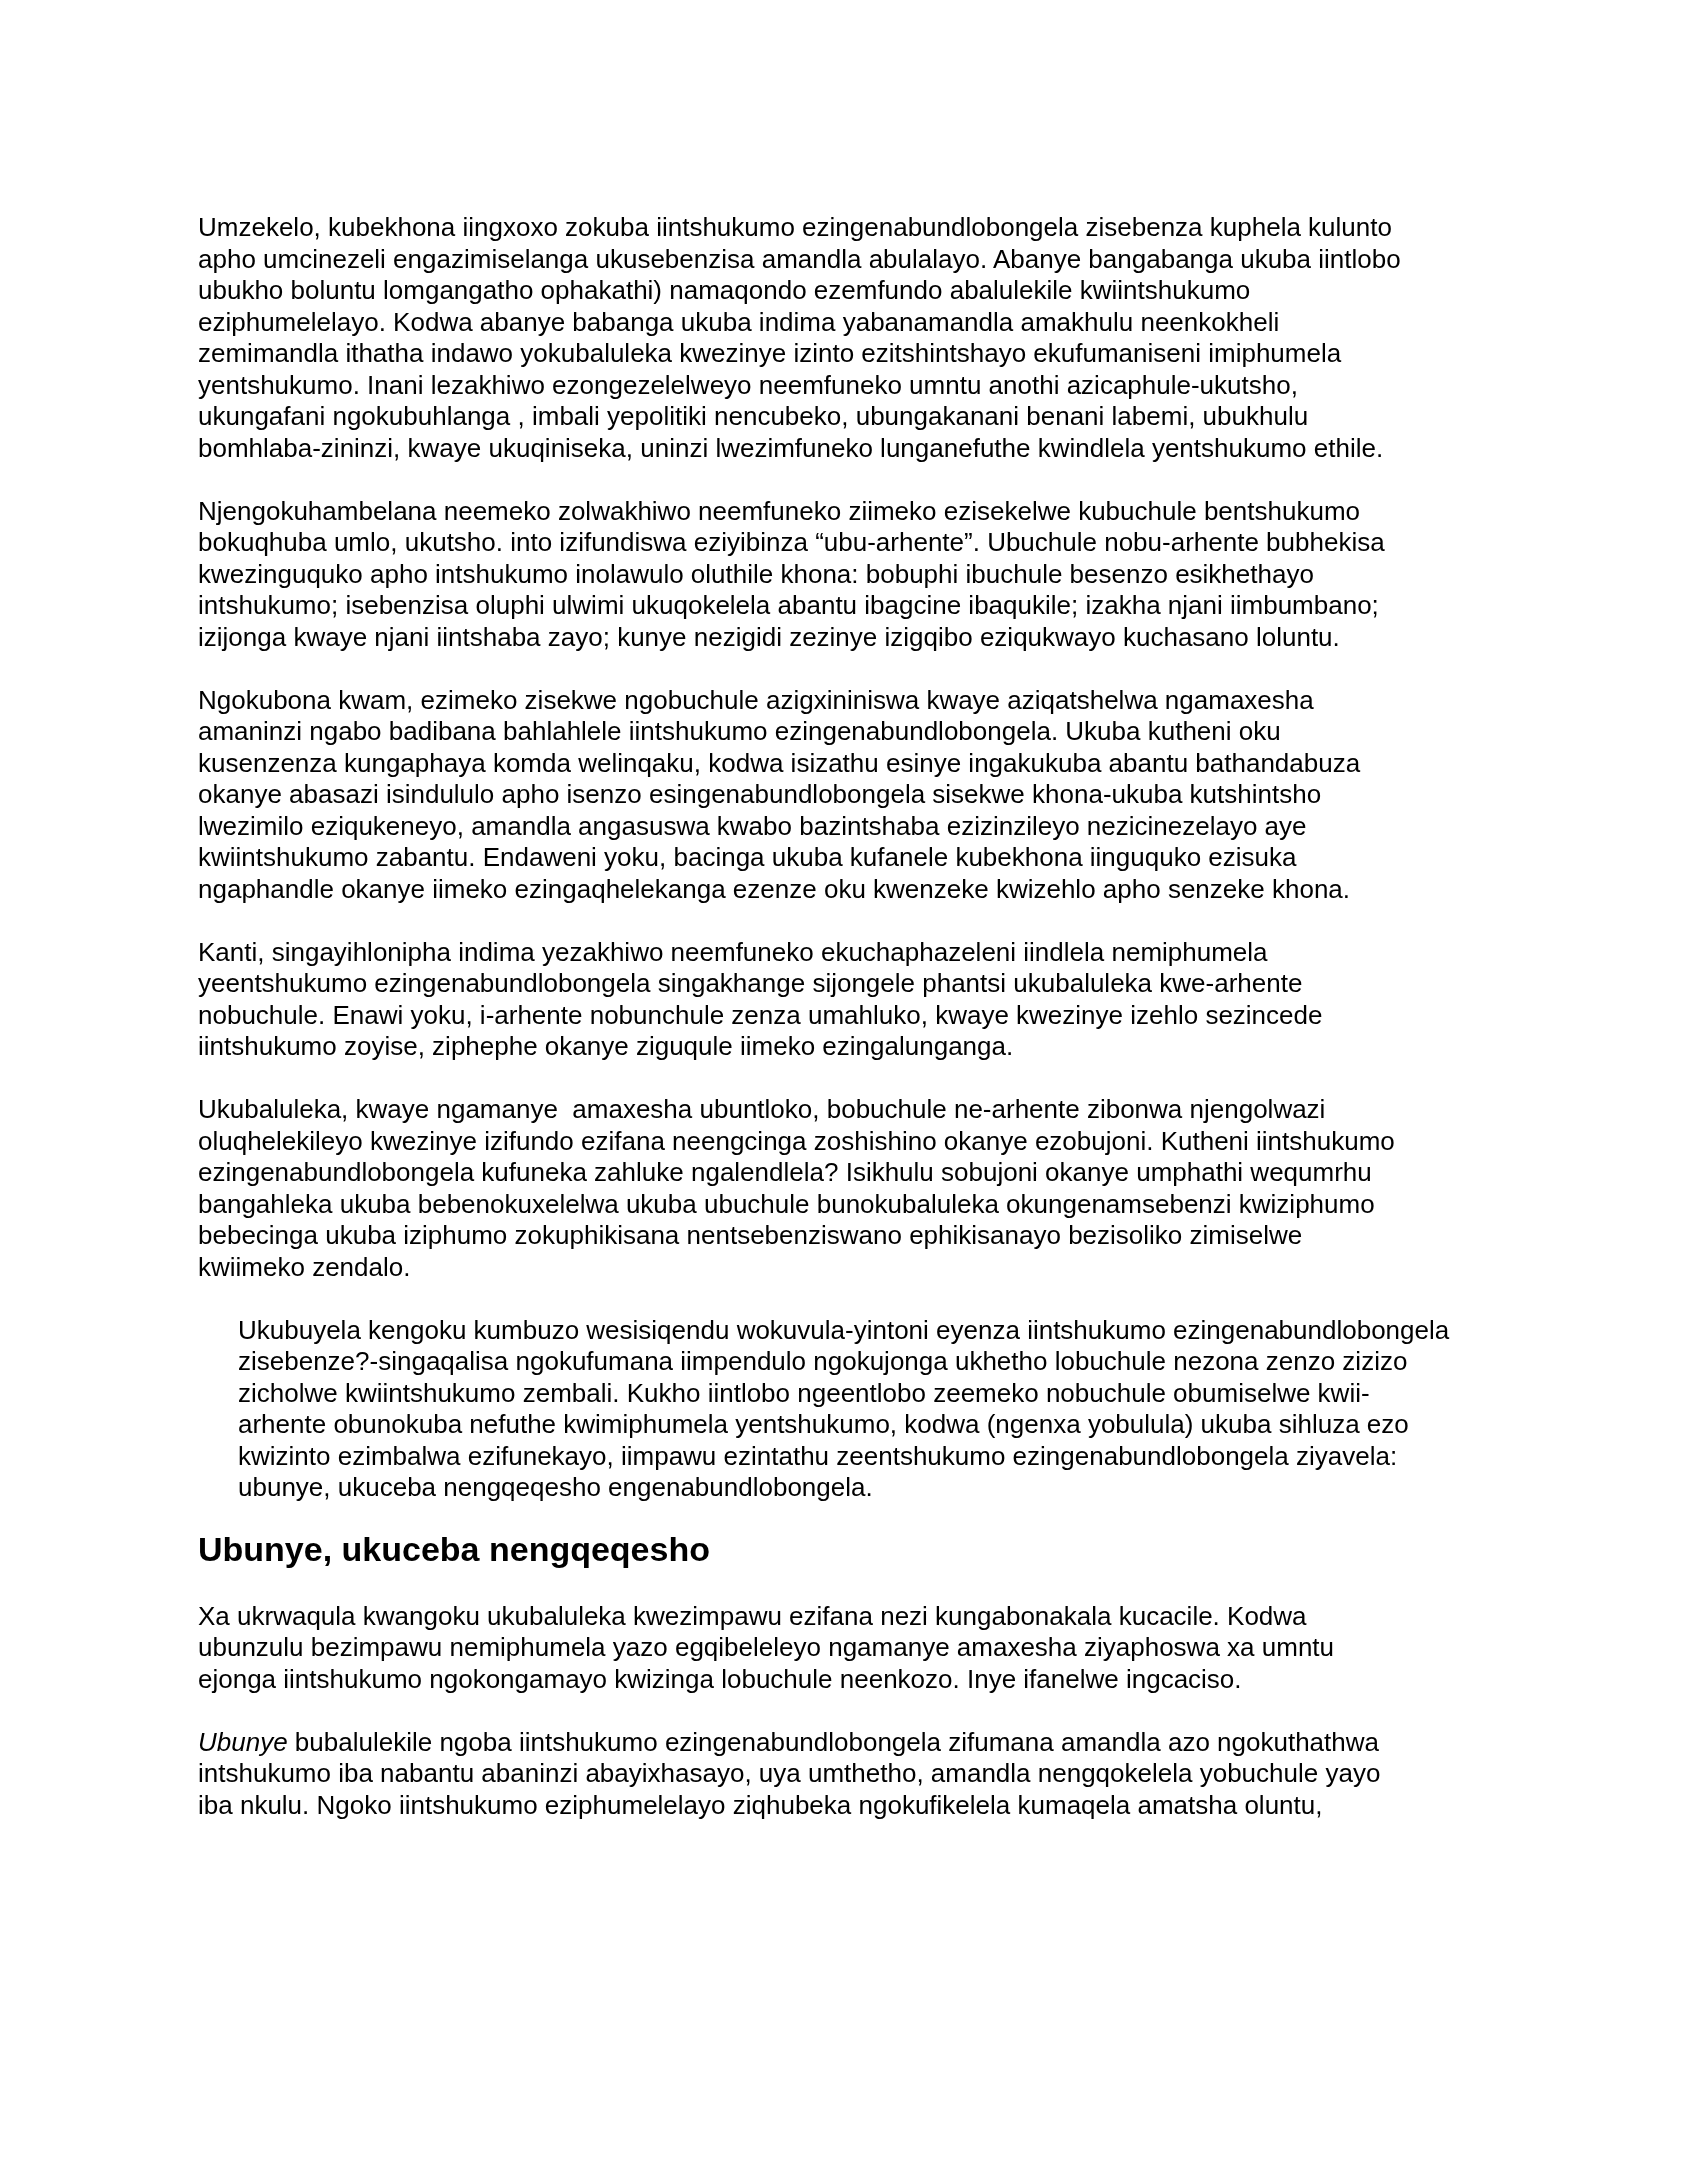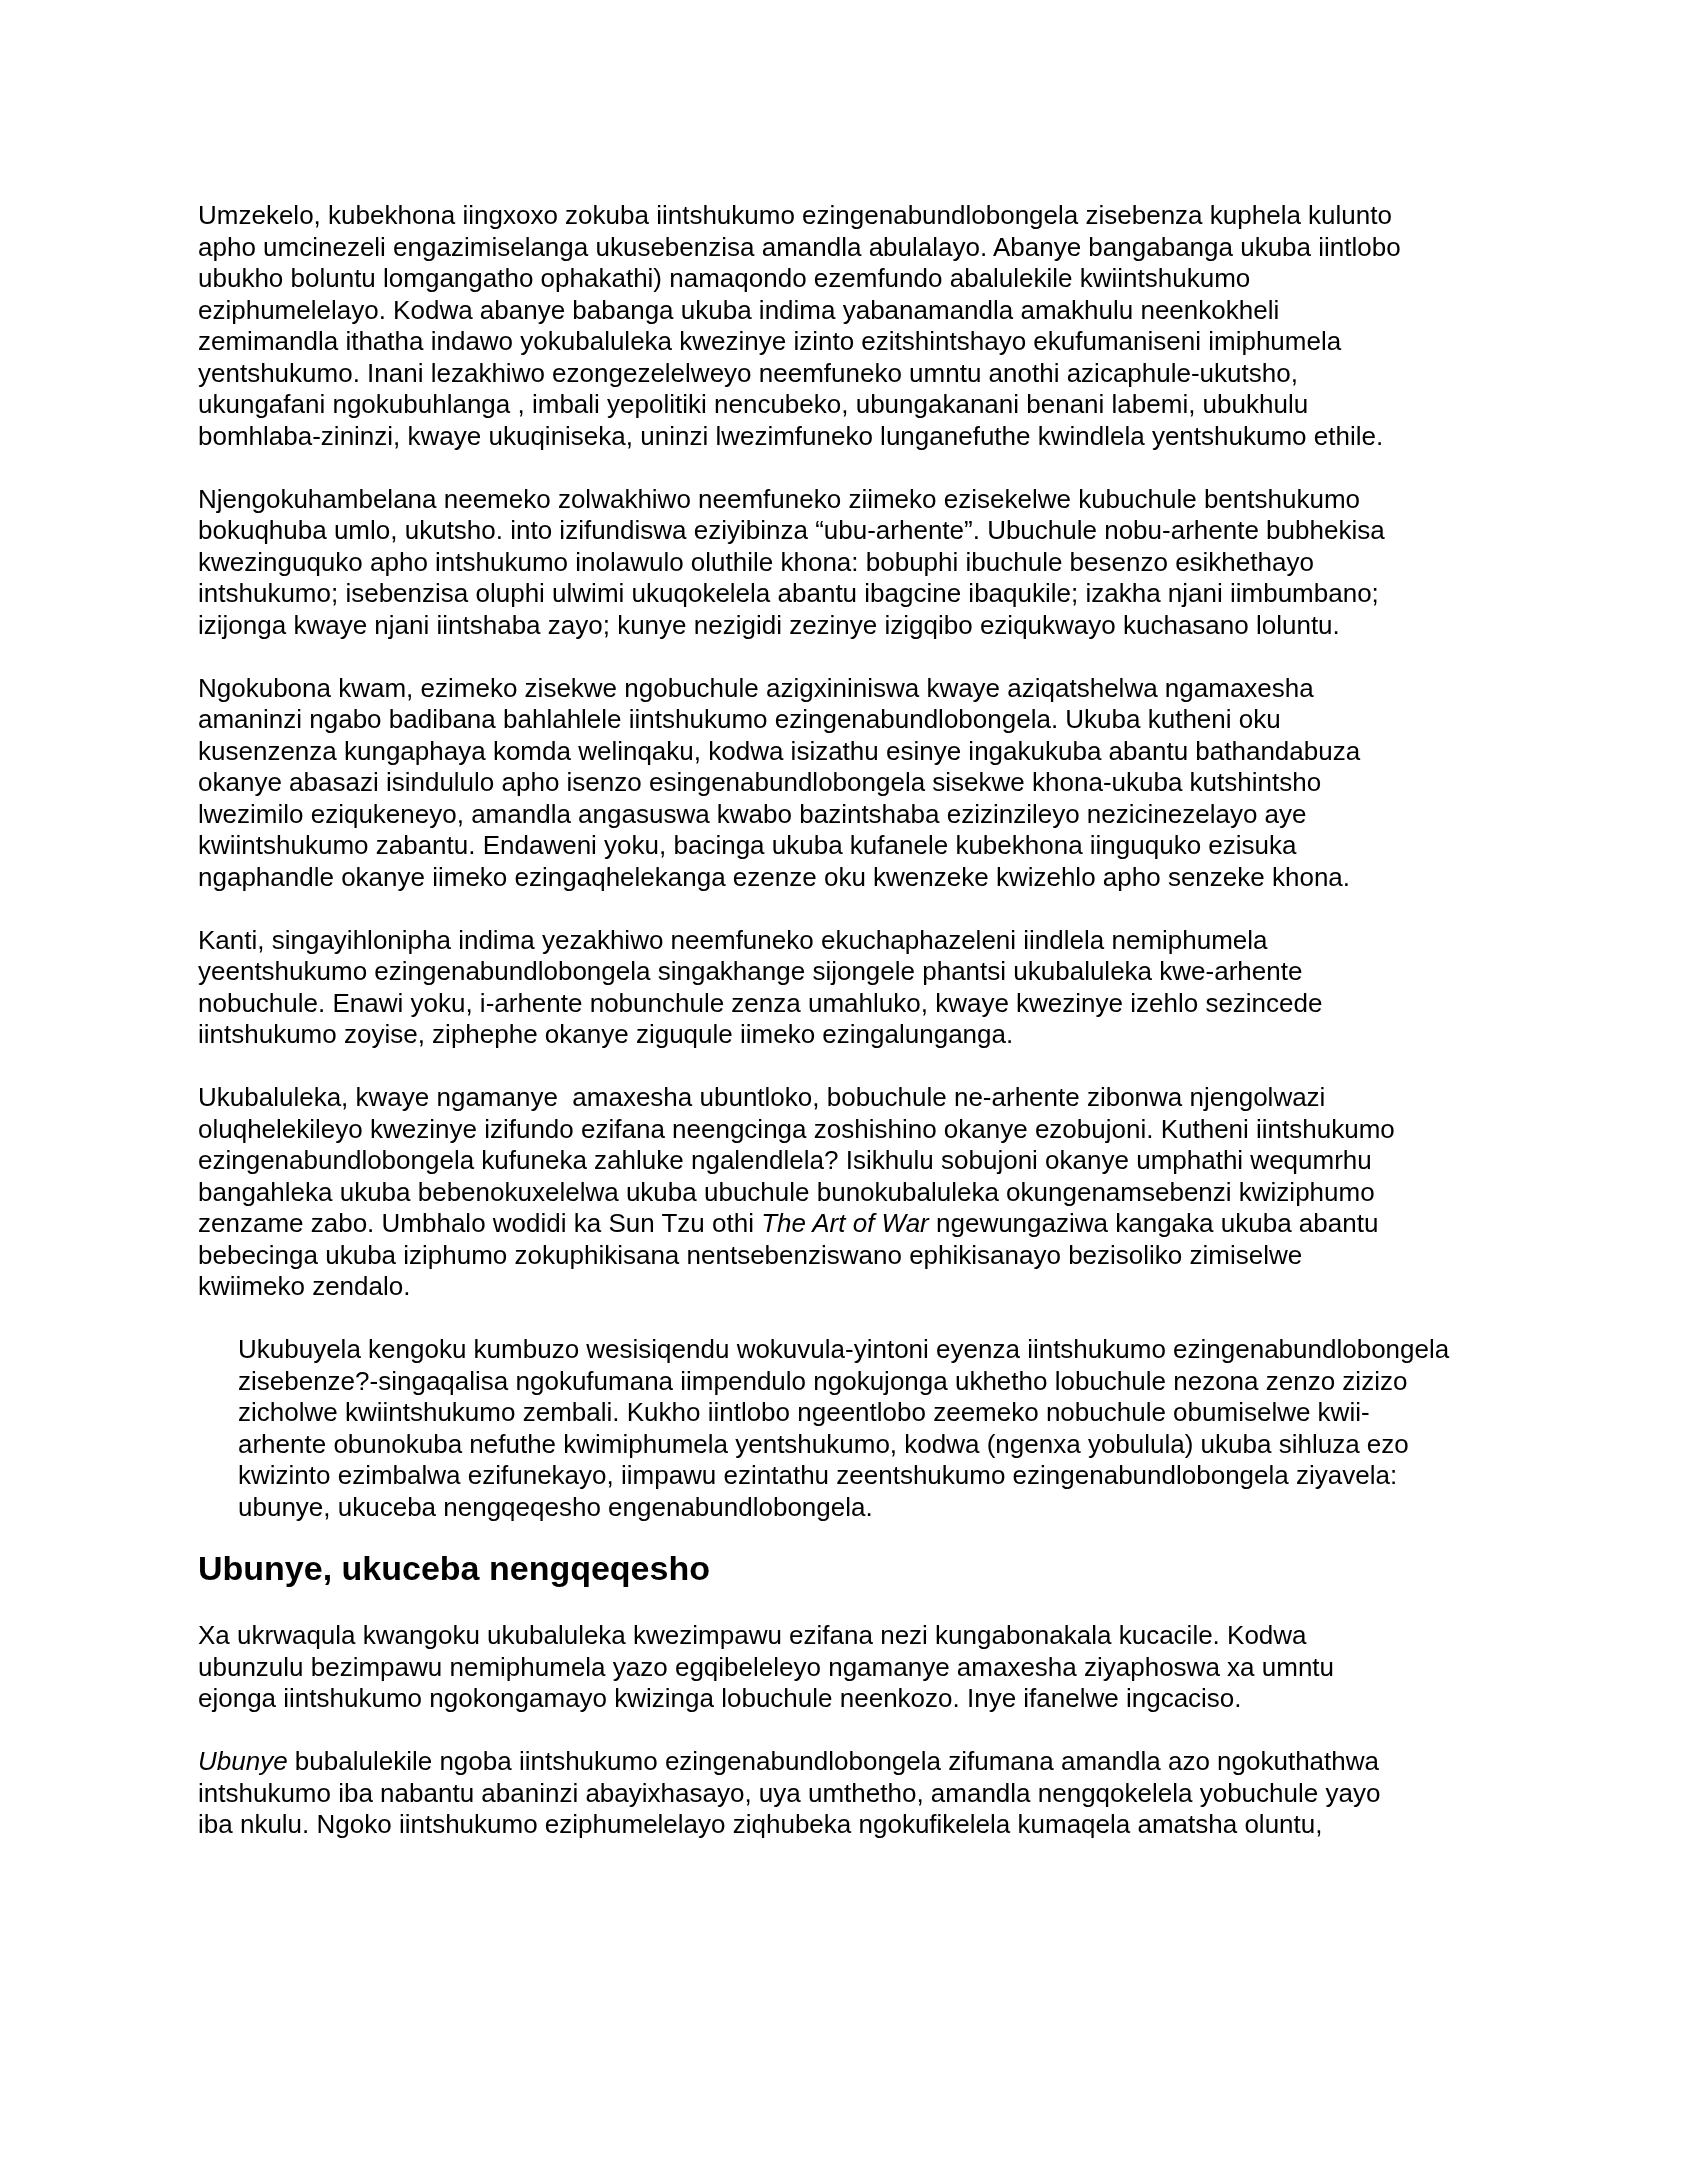--- a/index.html
+++ b/index.html
@@ -11,21 +11,21 @@
       width: 1687px;
       height: 2183px;
       position: relative;
       overflow: hidden;
       font-family: "Liberation Sans", sans-serif;
       color: #000000;
     }
     .page {
       position: absolute;
       left: 198px;
-      top: 200px;
+      top: 212px;
       width: 1297px;
     }
     .line {
       display: block;
       white-space: pre;
       font-size: 26px;
       line-height: 31.5px;
       height: 31.5px;
     }
     .para {
@@ -80,21 +80,20 @@
     <span class="line">yeentshukumo ezingenabundlobongela singakhange sijongele phantsi ukubaluleka kwe-arhente</span>
     <span class="line">nobuchule. Enawi yoku, i-arhente nobunchule zenza umahluko, kwaye kwezinye izehlo sezincede</span>
     <span class="line">iintshukumo zoyise, ziphephe okanye ziguqule iimeko ezingalunganga.</span>
   </div>
 
   <div class="para">
     <span class="line">Ukubaluleka, kwaye ngamanye  amaxesha ubuntloko, bobuchule ne-arhente zibonwa njengolwazi</span>
     <span class="line">oluqhelekileyo kwezinye izifundo ezifana neengcinga zoshishino okanye ezobujoni. Kutheni iintshukumo</span>
     <span class="line">ezingenabundlobongela kufuneka zahluke ngalendlela? Isikhulu sobujoni okanye umphathi wequmrhu</span>
     <span class="line">bangahleka ukuba bebenokuxelelwa ukuba ubuchule bunokubaluleka okungenamsebenzi kwiziphumo</span>
-    <span class="line"><span>zenzame zabo. Umbhalo wodidi ka Sun Tzu othi </span><span class="it">The Art of War</span><span> ngewungaziwa kangaka ukuba abantu</span></span>
     <span class="line">bebecinga ukuba iziphumo zokuphikisana nentsebenziswano ephikisanayo bezisoliko zimiselwe</span>
     <span class="line">kwiimeko zendalo.</span>
   </div>
 
   <div class="para" style="margin-bottom:25px;margin-left:40px;">
     <span class="line">Ukubuyela kengoku kumbuzo wesisiqendu wokuvula-yintoni eyenza iintshukumo ezingenabundlobongela</span>
     <span class="line">zisebenze?-singaqalisa ngokufumana iimpendulo ngokujonga ukhetho lobuchule nezona zenzo zizizo</span>
     <span class="line">zicholwe kwiintshukumo zembali. Kukho iintlobo ngeentlobo zeemeko nobuchule obumiselwe kwii-</span>
     <span class="line">arhente obunokuba nefuthe kwimiphumela yentshukumo, kodwa (ngenxa yobulula) ukuba sihluza ezo</span>
     <span class="line">kwizinto ezimbalwa ezifunekayo, iimpawu ezintathu zeentshukumo ezingenabundlobongela ziyavela:</span>

